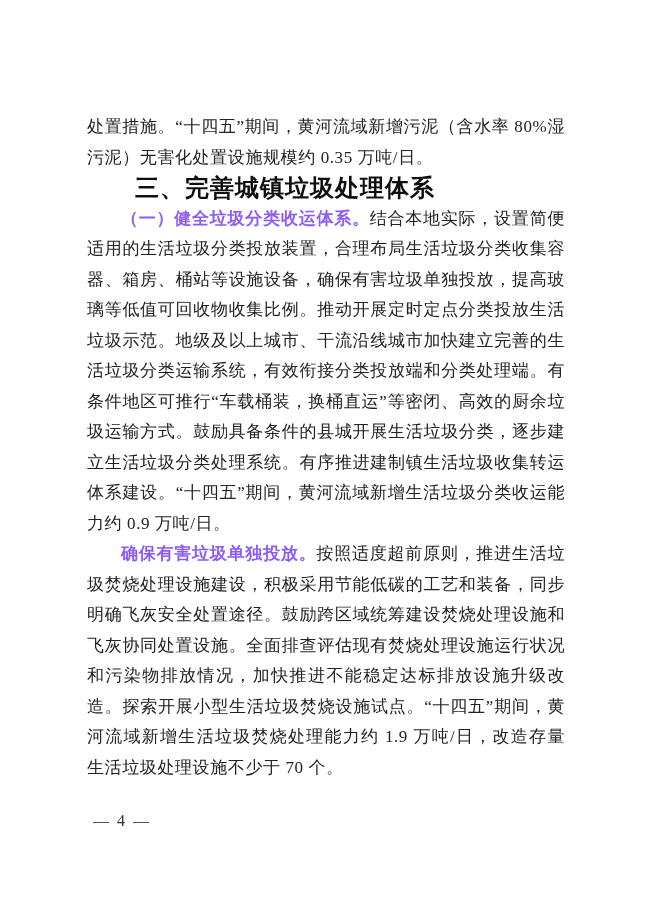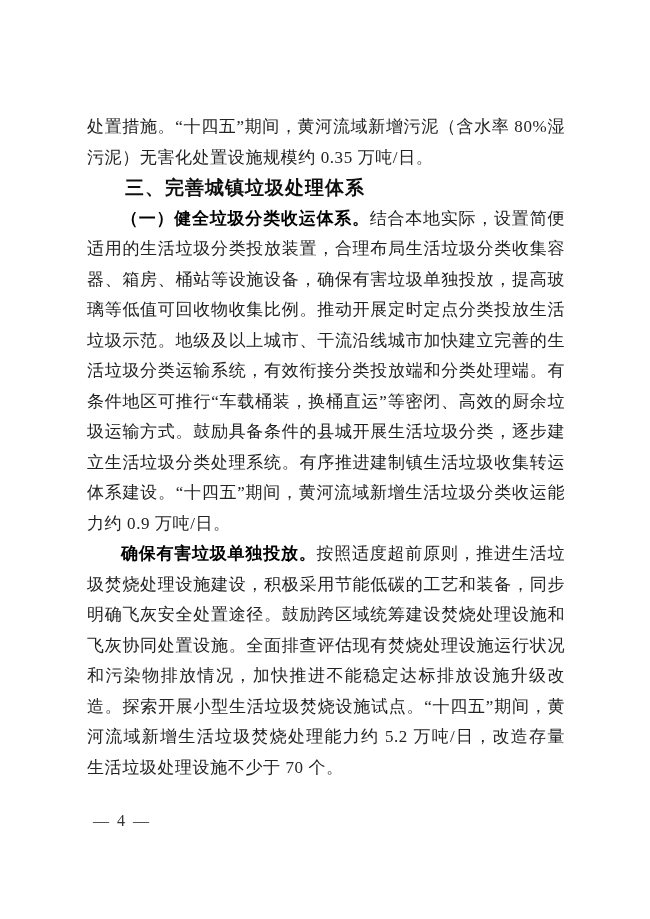--- a/index.html
+++ b/index.html
@@ -33,28 +33,28 @@
     text-indent: 2em;
     text-align: justify;
   }
   .para.no-indent {
     text-indent: 0;
   }
   .section-heading {
     font-family: "Liberation Sans", sans-serif;
     font-weight: 700;
     color: #0f0f0f;
-    font-size: 19px;
+    font-size: 24px;
     line-height: 30.5px;
     text-indent: 2em;
     letter-spacing: 1px;
   }
   .lead {
     font-weight: 700;
-    color: #000000;
+    color: #8b5cf6;
   }
   .body-text {
     font-weight: 400;
   }
   .footer {
     position: absolute;
     left: 93px;
     top: 812px;
     font-family: "Liberation Serif", serif;
     font-size: 16px;
@@ -68,18 +68,18 @@
 <div class="page">
   <div class="content">
 
     <p class="para no-indent"><span class="body-text">处置措施。“十四五”期间，黄河流域新增污泥（含水率 80%湿污泥）无害化处置设施规模约 0.35 万吨/日。</span></p>
 
     <h2 class="section-heading">三、完善城镇垃圾处理体系</h2>
 
     <p class="para"><span class="lead">（一）健全垃圾分类收运体系。</span><span class="body-text">结合本地实际，设置简便适用的生活垃圾分类投放装置，合理布局生活垃圾分类收集容器、箱房、桶站等设施设备，确保有害垃圾单独投放，提高玻璃等低值可回收物收集比例。推动开展定时定点分类投放生活垃圾示范。地级及以上城市、干流沿线城市加快建立完善的生活垃圾分类运输系统，有效衔接分类投放端和分类处理端。有条件地区可推行“车载桶装，换桶直运”等密闭、高效的厨余垃圾运输方式。鼓励具备条件的县城开展生活垃圾分类，逐步建立生活垃圾分类处理系统。有序推进建制镇生活垃圾收集转运体系建设。“十四五”期间，黄河流域新增生活垃圾分类收运能力约 0.9 万吨/日。</span></p>
 
 
-    <p class="para"><span class="lead">确保有害垃圾单独投放。</span><span class="body-text">按照适度超前原则，推进生活垃圾焚烧处理设施建设，积极采用节能低碳的工艺和装备，同步明确飞灰安全处置途径。鼓励跨区域统筹建设焚烧处理设施和飞灰协同处置设施。全面排查评估现有焚烧处理设施运行状况和污染物排放情况，加快推进不能稳定达标排放设施升级改造。探索开展小型生活垃圾焚烧设施试点。“十四五”期间，黄河流域新增生活垃圾焚烧处理能力约 5.2 万吨/日，改造存量生活垃圾处理设施不少于 70 个。</span></p>
+    <p class="para"><span class="lead">确保有害垃圾单独投放。</span><span class="body-text">按照适度超前原则，推进生活垃圾焚烧处理设施建设，积极采用节能低碳的工艺和装备，同步明确飞灰安全处置途径。鼓励跨区域统筹建设焚烧处理设施和飞灰协同处置设施。全面排查评估现有焚烧处理设施运行状况和污染物排放情况，加快推进不能稳定达标排放设施升级改造。探索开展小型生活垃圾焚烧设施试点。“十四五”期间，黄河流域新增生活垃圾焚烧处理能力约 1.9 万吨/日，改造存量生活垃圾处理设施不少于 70 个。</span></p>
 
   </div>
 
   <div class="footer">— 4 —</div>
 </div>
 
 </body></html>

